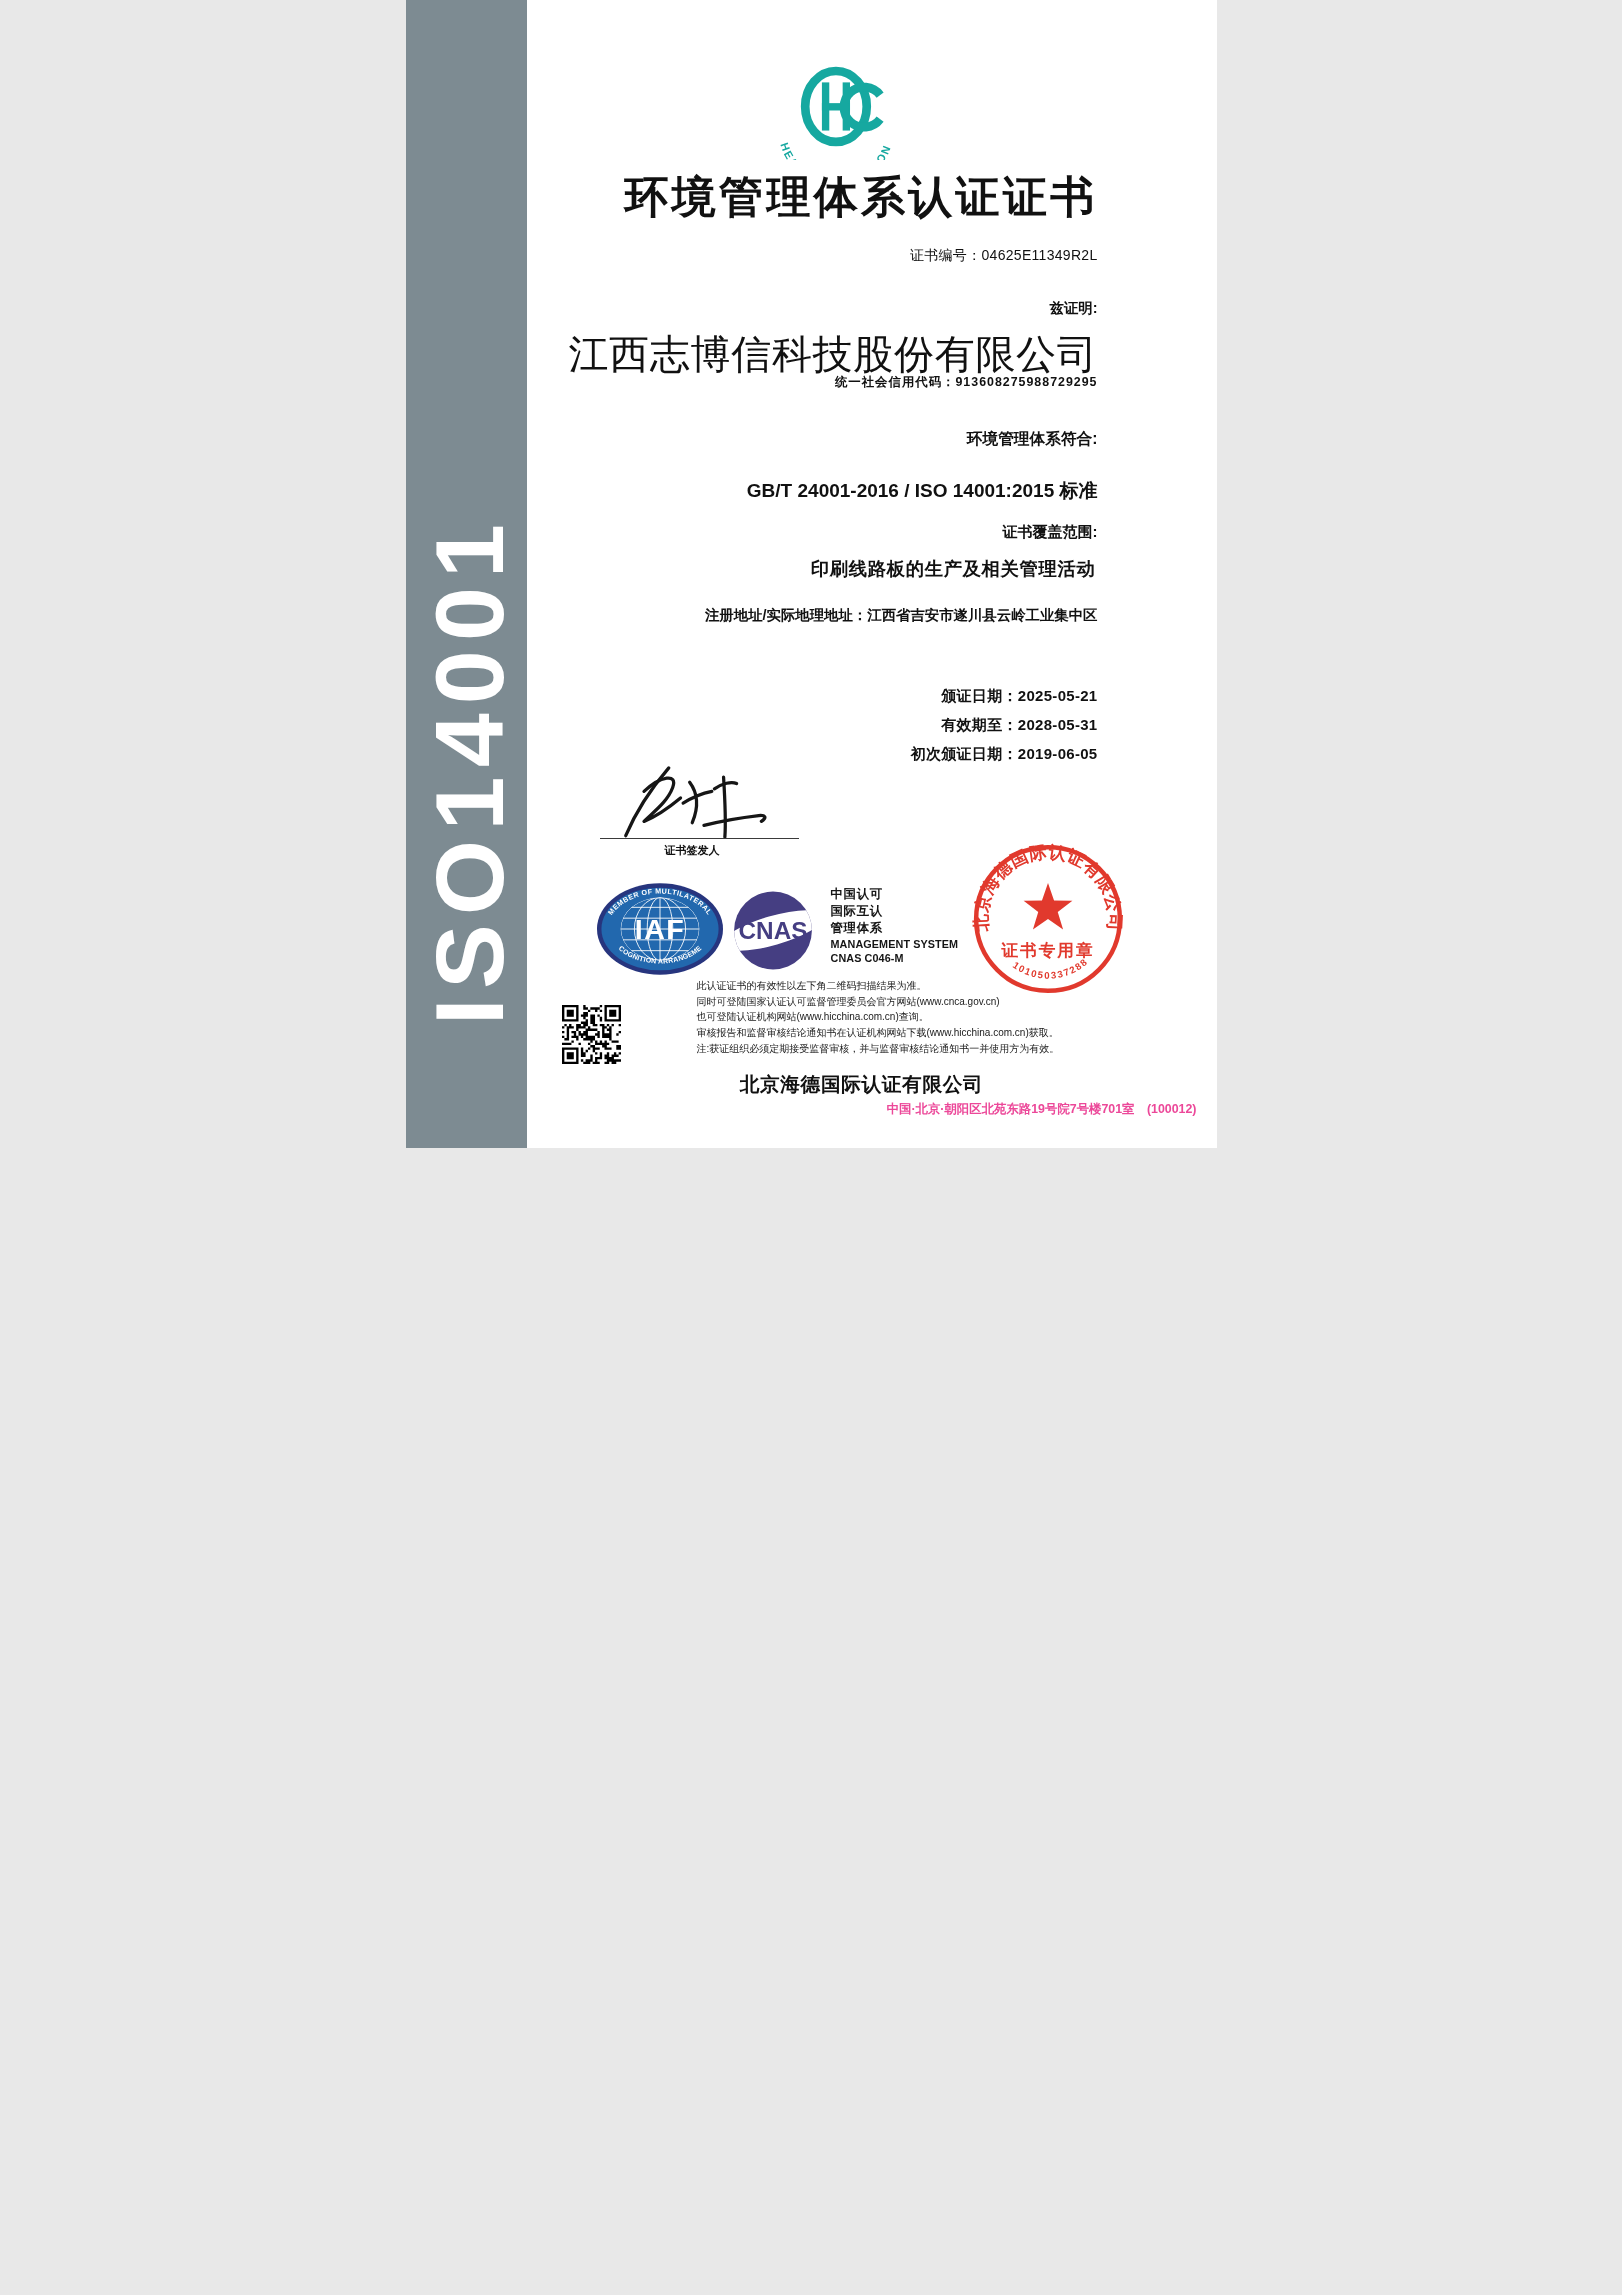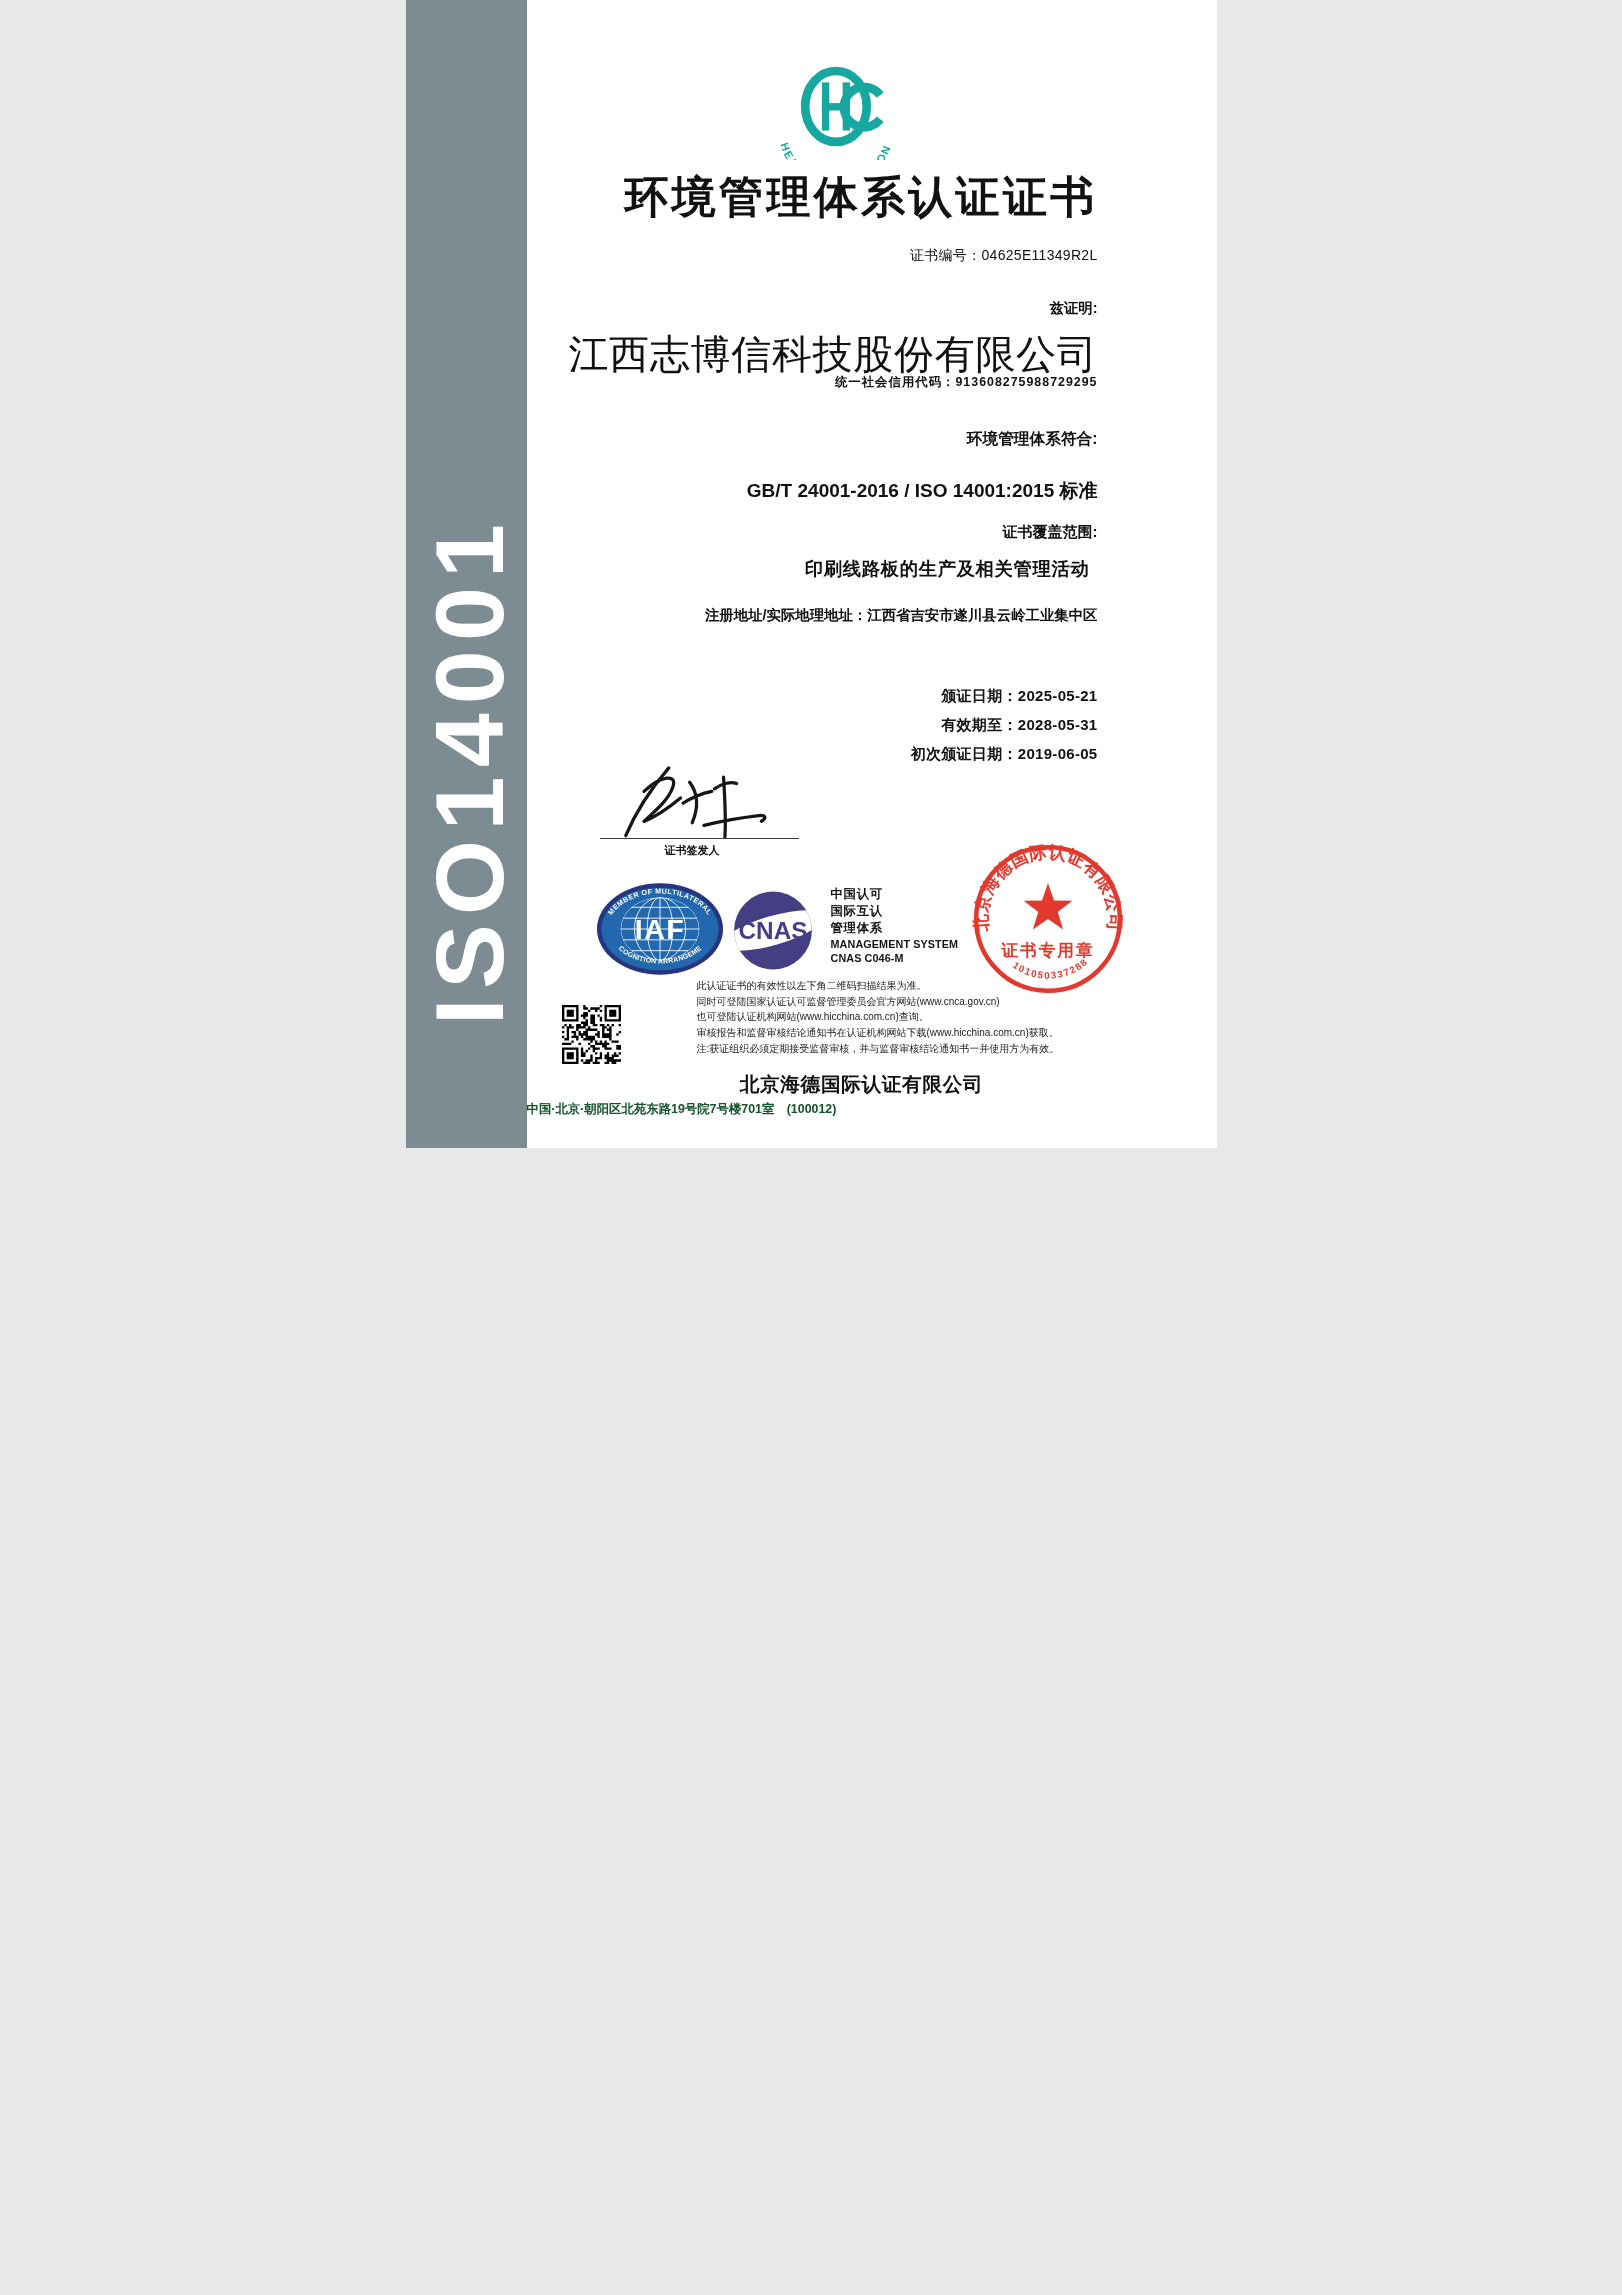--- a/index.html
+++ b/index.html
@@ -24,22 +24,22 @@
   .date-line{font-size:15px;font-weight:900;margin-bottom:9.8px;letter-spacing:0.3px;}
   .sig-line{position:absolute;left:194px;top:838px;width:199px;height:1.3px;background:#3a3a3a;}
   .signer{position:absolute;left:234px;top:843px;width:105px;text-align:center;font-size:11px;font-weight:600;color:#111;}
   .accred-block{position:absolute;left:425px;top:886px;color:#151515;text-align:left;}
   .accred-block .cn{font-size:12.4px;font-weight:600;line-height:17px;letter-spacing:0.7px;font-family:Liberation Serif, serif;}
   .accred-block .en{font-size:10.8px;font-weight:800;line-height:14.4px;letter-spacing:0.1px;}
   .footer-notes{position:absolute;left:291px;top:978px;text-align:left;color:#1a1a1a;
     font-size:10px;line-height:15.7px;font-weight:500;white-space:nowrap;}
   .bottom-company{position:absolute;left:121px;top:1071px;width:670px;text-align:center;
     font-size:19.6px;font-weight:900;letter-spacing:0.7px;color:#111;}
-  .bottom-address{position:absolute;left:121px;top:1101px;width:670px;text-align:left;
-    font-size:12.4px;font-weight:600;color:#14532d;}
+  .bottom-address{position:absolute;left:121px;top:1101px;width:670px;text-align:right;
+    font-size:12.4px;font-weight:600;color:#ec4899;}
   .stamp{position:absolute;left:565px;top:842px;width:154px;height:154px;opacity:.93;z-index:3;}
   .qr{position:absolute;left:156px;top:1005px;width:59px;height:59px;}
   svg text{font-family:"Liberation Sans","DejaVu Sans",sans-serif;}
 </style>
 </head>
 <body>
 
 <div class="page">
 
   <div class="sidebar">
@@ -76,21 +76,21 @@
     <div class="abs t-credit" style="right:0;top:374px;">
       <span>统一社会信用代码：</span><span>913608275988729295</span>
     </div>
 
     <div class="abs t-conform" style="right:0;top:429px;">环境管理体系符合:</div>
 
     <div class="abs t-standard" style="right:0;top:478px;">GB/T 24001-2016 / ISO 14001:2015 标准</div>
 
     <div class="abs t-scopeh" style="right:0;top:523px;">证书覆盖范围:</div>
 
-    <div class="abs t-scope" style="right:8px;top:556px;padding-left:16px;">印刷线路板的生产及相关管理活动</div>
+    <div class="abs t-scope" style="right:2px;top:556px;padding-left:16px;">印刷线路板的生产及相关管理活动</div>
 
     <div class="abs t-addr" style="right:0;top:606px;">注册地址/实际地理地址：江西省吉安市遂川县云岭工业集中区</div>
 
     <div class="abs" style="right:0;top:687px;">
       <div class="date-line">
         <span>颁证日期：</span><span>2025-05-21</span>
       </div>
       <div class="date-line">
         <span>有效期至：</span><span>2028-05-31</span>
       </div>

